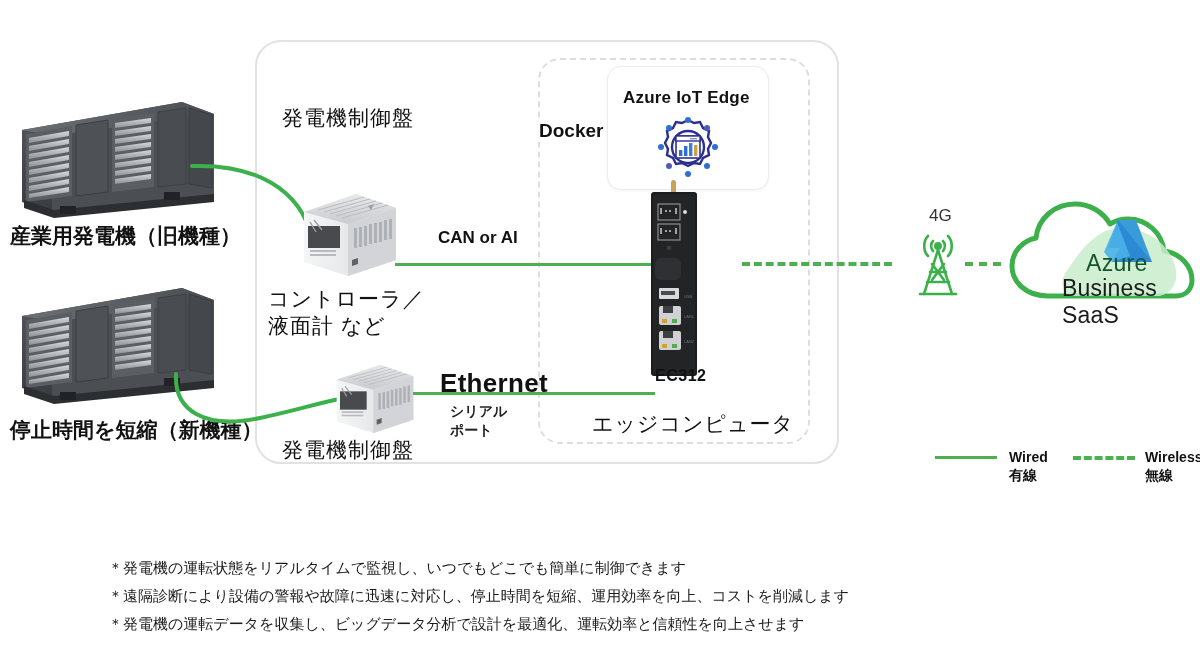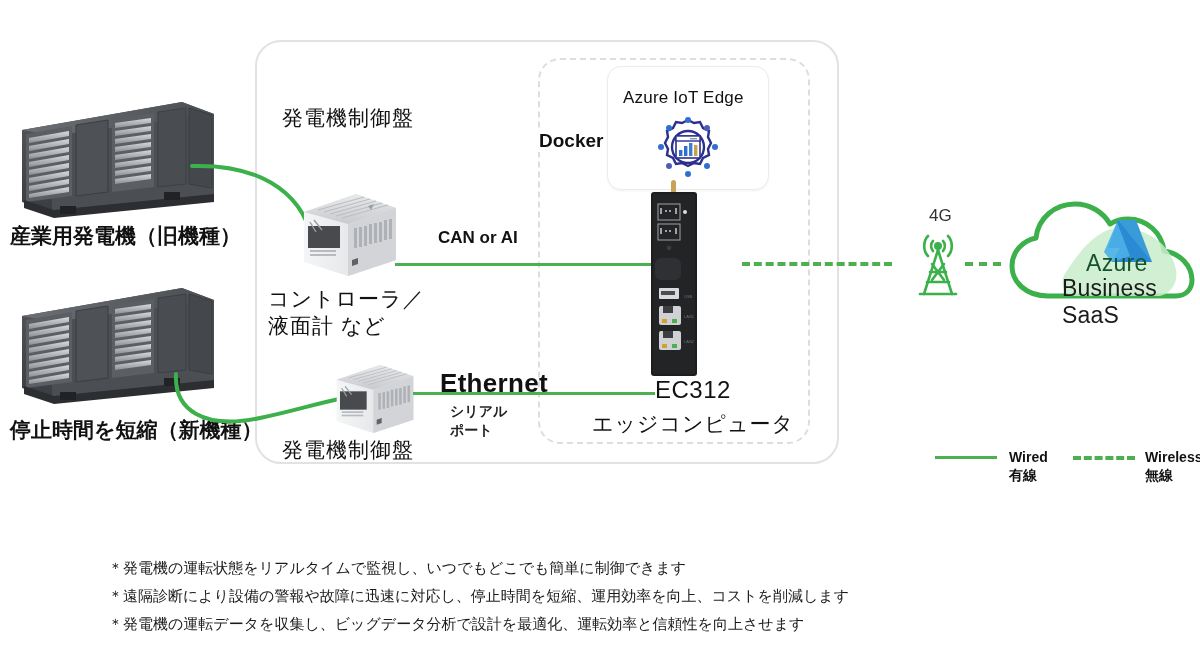--- a/index.html
+++ b/index.html
@@ -257,24 +257,24 @@
   </div>
 
   <div class="abs wire" style="left:395px;top:263px;width:260px;"></div>
   <div class="abs en-bd" style="left:438px;top:228px;">CAN or AI</div>
 
   <div class="abs wire" style="left:413px;top:392px;width:242px;"></div>
   <div class="abs" style="left:440px;top:368px;font-size:26px;font-weight:bold;letter-spacing:.3px;">Ethernet</div>
   <div class="abs small-jp lbl" style="left:450px;top:402px;">シリアル
 ポート</div>
 
-  <div class="abs en-bd" style="left:537px;top:130px;font-size:19px;background:#fff;padding:0 2px;">Docker</div>
+  <div class="abs en-bd" style="left:537px;top:120px;font-size:19px;background:#fff;padding:0 2px;">Docker</div>
 
   <div class="abs edge-card"></div>
-  <div class="abs" style="left:623px;top:88px;font-size:17px;font-weight:normal;letter-spacing:.2px;">Azure IoT Edge</div>
+  <div class="abs" style="left:623px;top:88px;font-size:17px;font-weight:bold;letter-spacing:.2px;">Azure IoT Edge</div>
   <div class="abs" style="left:655px;top:114px;">
     <svg width="66" height="66" viewBox="0 0 66 66" xmlns="http://www.w3.org/2000/svg">
       <g fill="none" stroke="#2b2f8f" stroke-width="2.4">
         <path d="M33,6 l6,3 6,-1 3,6 6,3 -1,6 3,6 -3,6 1,6 -6,3 -3,6 -6,-1 -6,3 -6,-3 -6,1 -3,-6 -6,-3 1,-6 -3,-6 3,-6 -1,-6 6,-3 3,-6 6,1z"></path>
         <circle cx="33" cy="33" r="16"></circle>
       </g>
       <g fill="#2f6fd0">
         <circle cx="33" cy="6" r="3"></circle>
           <circle cx="52" cy="14" r="3"></circle>
           <circle cx="60" cy="33" r="3"></circle>
@@ -339,21 +339,21 @@
       <rect x="14" y="151" width="10" height="7" fill="#3c3e42"></rect>
       <rect x="13" y="164" width="5" height="4" fill="#cfa32c"></rect>
       <rect x="23" y="164" width="5" height="4" fill="#4fae4f"></rect>
       <g fill="#6d7074" font-size="4" font-family="Liberation Sans, sans-serif">
         <text x="35" y="118">USB</text>
         <text x="35" y="138">LAN1</text>
         <text x="35" y="163">LAN2</text>
       </g>
     </svg>
   </div>
-  <div class="abs" style="left:655px;top:376px;font-size:24px;font-weight:normal;letter-spacing:.5px;">EC312</div>
+  <div class="abs" style="left:655px;top:367px;font-size:16px;font-weight:bold;letter-spacing:.5px;">EC312</div>
   <div class="abs jp-big" style="left:592px;top:410px;">エッジコンピュータ</div>
 
   <div class="abs dash" style="left:742px;top:262px;width:150px;"></div>
   <div class="abs dash" style="left:965px;top:262px;width:36px;"></div>
 
   <div class="abs fourg" style="left:929px;top:206px;">4G</div>
   <div class="abs" style="left:906px;top:228px;">
     <svg width="64" height="72" viewBox="0 0 64 72" xmlns="http://www.w3.org/2000/svg">
       <g fill="none" stroke="#3cb04b" stroke-width="2.6" stroke-linecap="round">
         <path d="M22,8 C17,13 17,23 22,28"></path>

